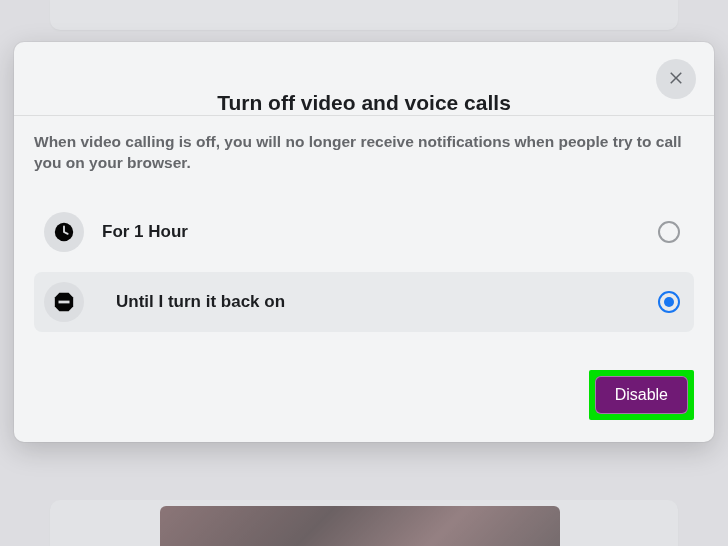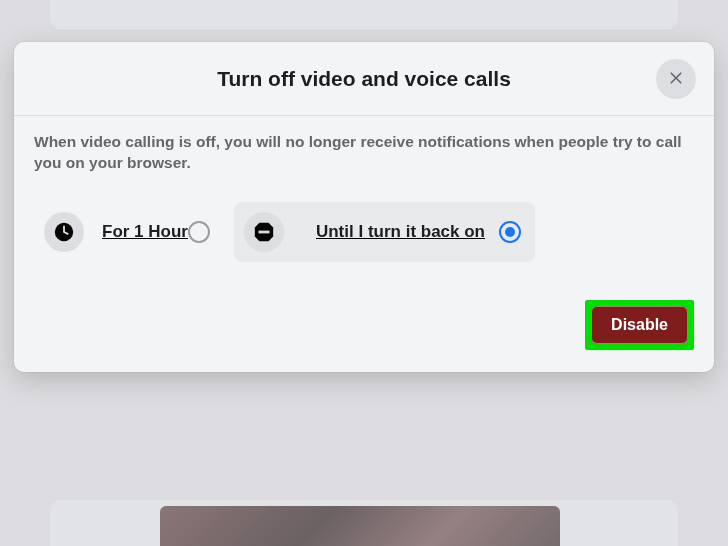--- a/index.html
+++ b/index.html
@@ -43,21 +43,21 @@
     left: 14px; right: 14px; top: 42px;
     background: #f3f4f5;
     border-radius: 10px;
     box-shadow: 0 8px 28px rgba(0,0,0,0.18), 0 0 0 1px rgba(0,0,0,0.04);
     overflow: hidden;
   }
   .modal-header {
     position: relative;
     height: 74px;
     display: flex;
-    align-items: center;
+    align-items: flex-end;
     justify-content: center;
     border-bottom: 1px solid #dcddde;
   }
   .modal-title {
     font-size: 21px;
     font-weight: 700;
     color: #1c1e21;
   }
   .close-btn {
     position: absolute;
@@ -70,21 +70,21 @@
   }
   .close-btn svg { width: 18px; height: 18px; }
   .modal-body { padding: 16px 20px 20px 20px; }
   .description {
     color: #65676b;
     font-size: 15.5px;
     line-height: 1.35;
     margin-bottom: 28px;
     font-weight: bold;
   }
-  .options { display: flex; flex-direction: row; gap: 10px; text-decoration: underline; }
+  .options { display: flex; flex-direction: column; gap: 10px; }
   .option {
     display: flex; align-items: center;
     padding: 10px 14px 10px 10px;
     border-radius: 8px;
     cursor: pointer;
     min-height: 56px;
   }
   .option.selected { background: #e8eaec; gap: 14px; }
   .opt-icon {
     width: 40px; height: 40px;
@@ -120,24 +120,24 @@
   .footer {
     display: flex; justify-content: flex-end;
     padding: 18px 20px 22px 20px;
   }
   .highlight-wrap {
     background: #00e000;
     padding: 6px;
     border-radius: 2px;
   }
   .primary-btn {
-    background: #7f1d1d;
+    background: #701a75;
     color: #ffffff;
     font-size: 16px;
-    font-weight: 700;
+    font-weight: 400;
     border: none;
     padding: 10px 20px;
     border-radius: 6px;
     cursor: pointer;
     box-shadow: inset 0 0 0 1px rgba(255,255,255,0.4);
   }
 </style>
 </head>
 <body>
 

